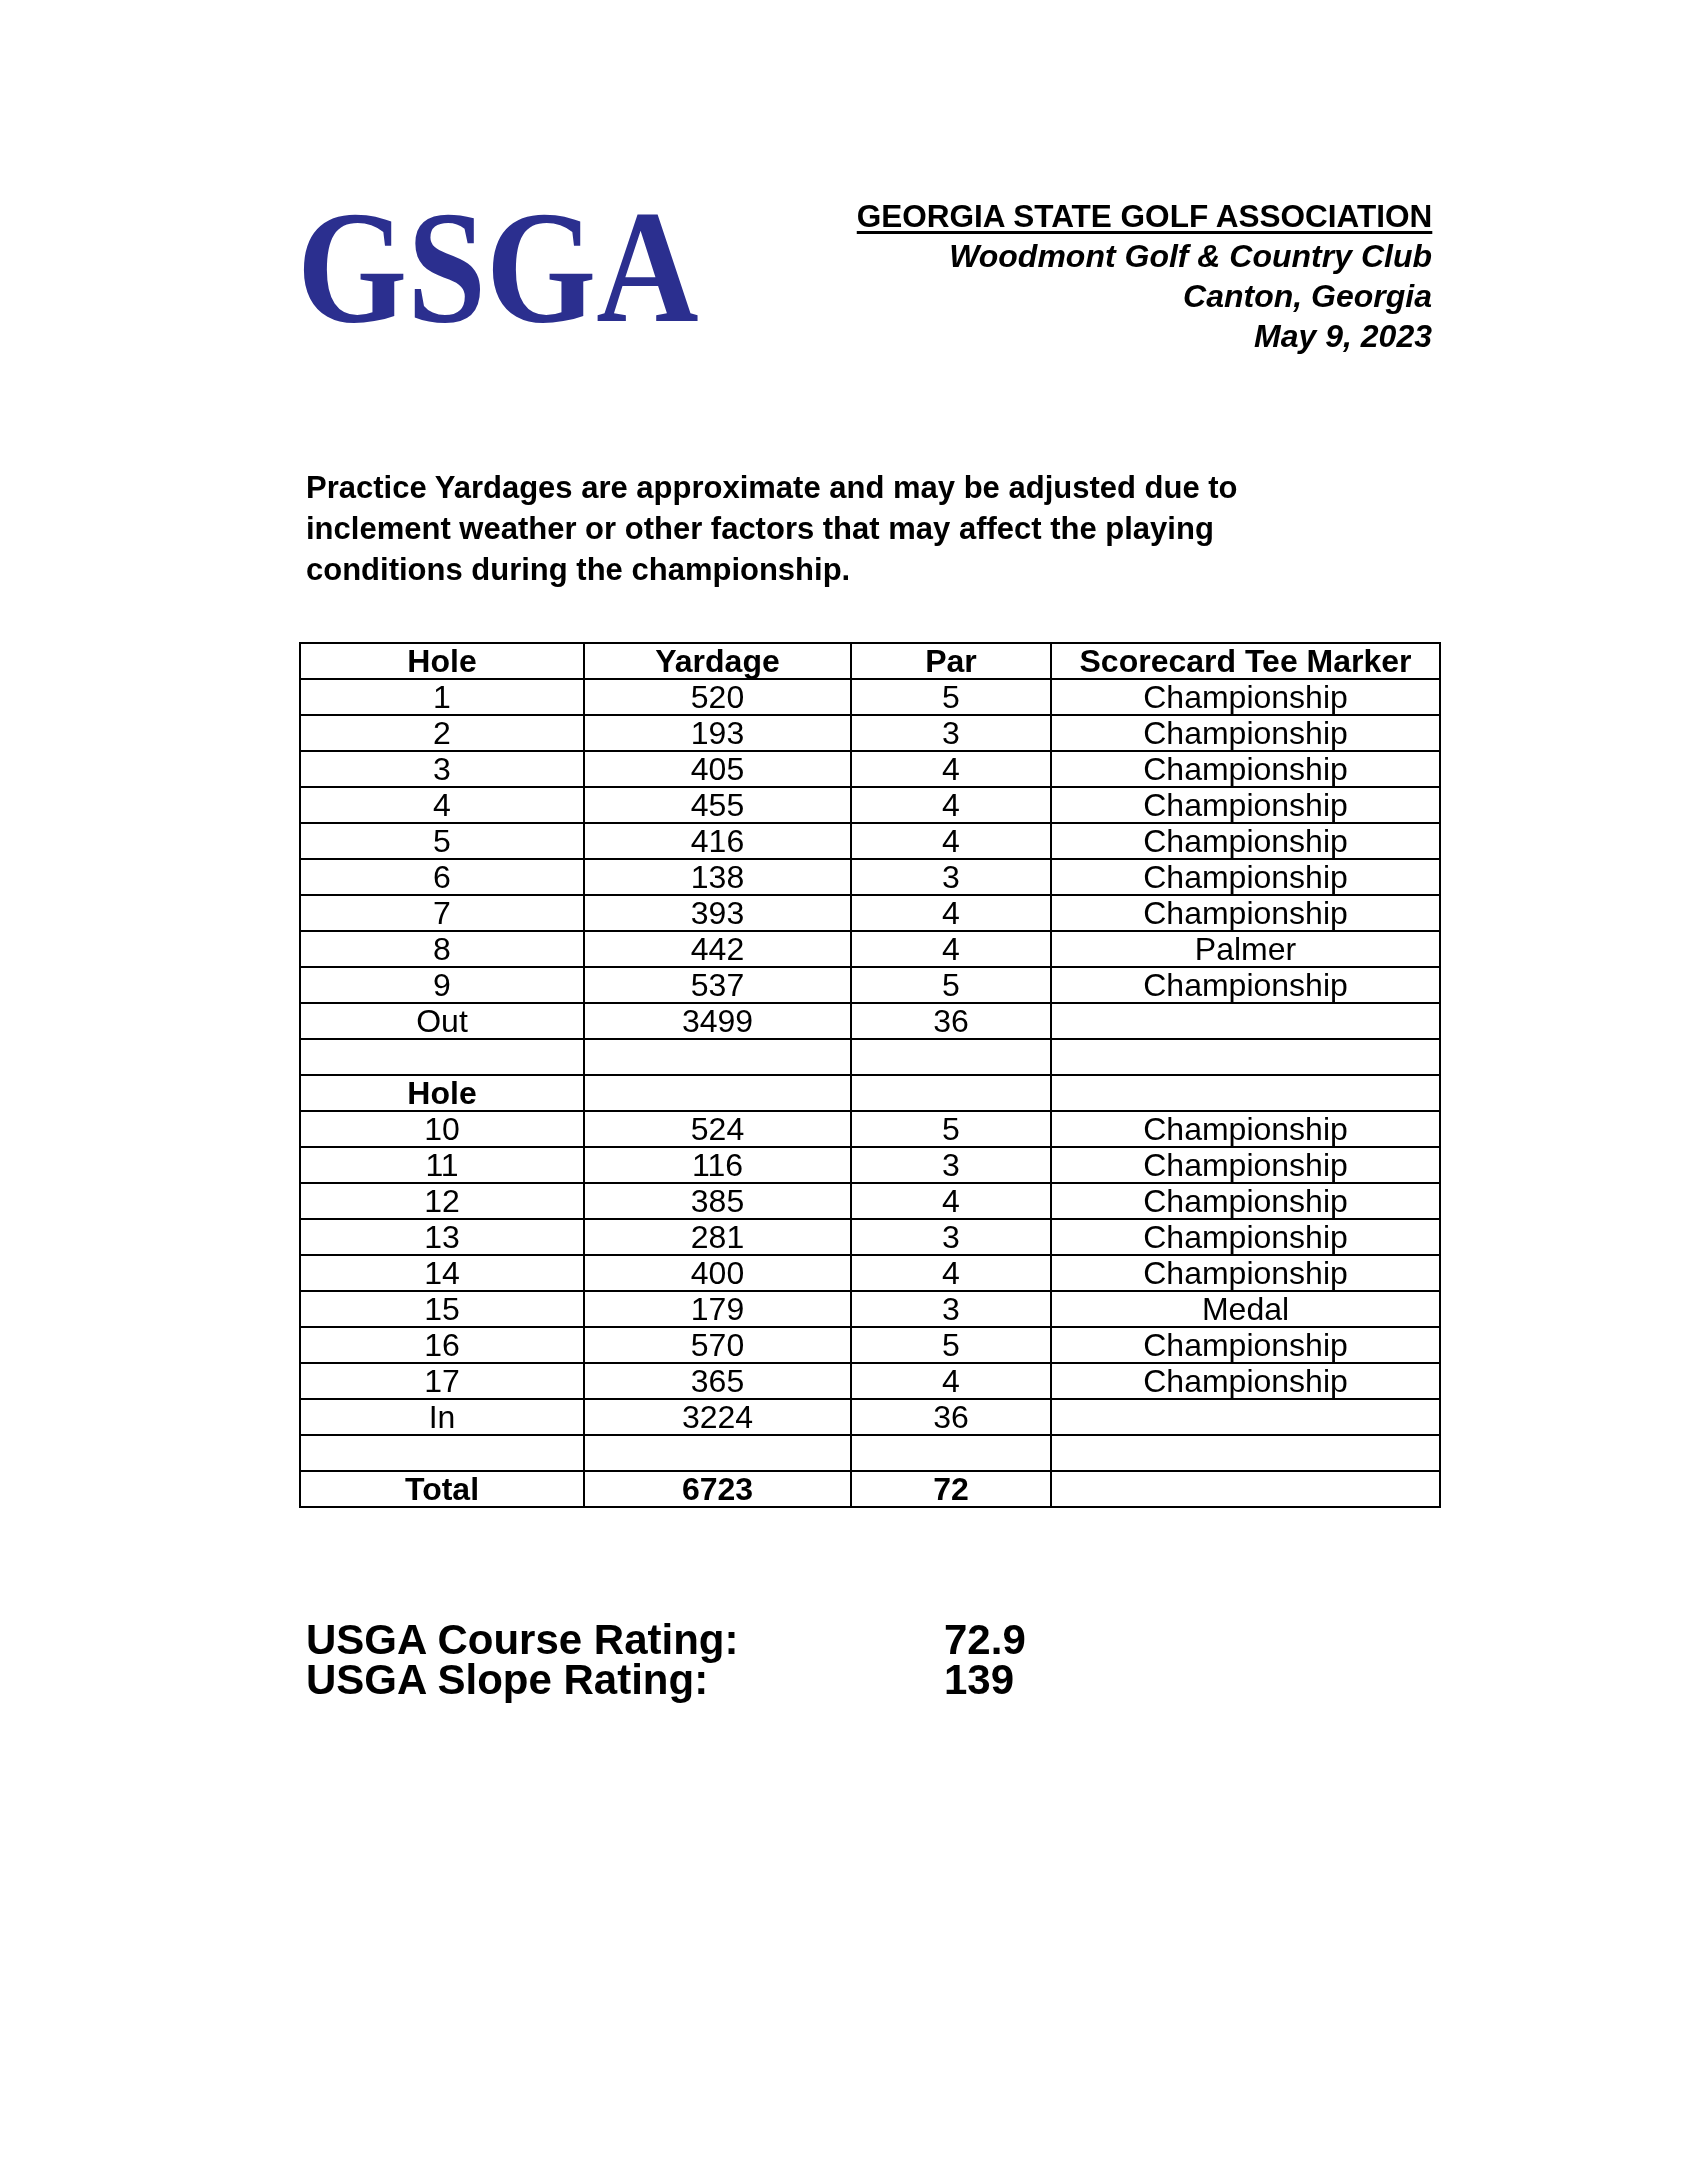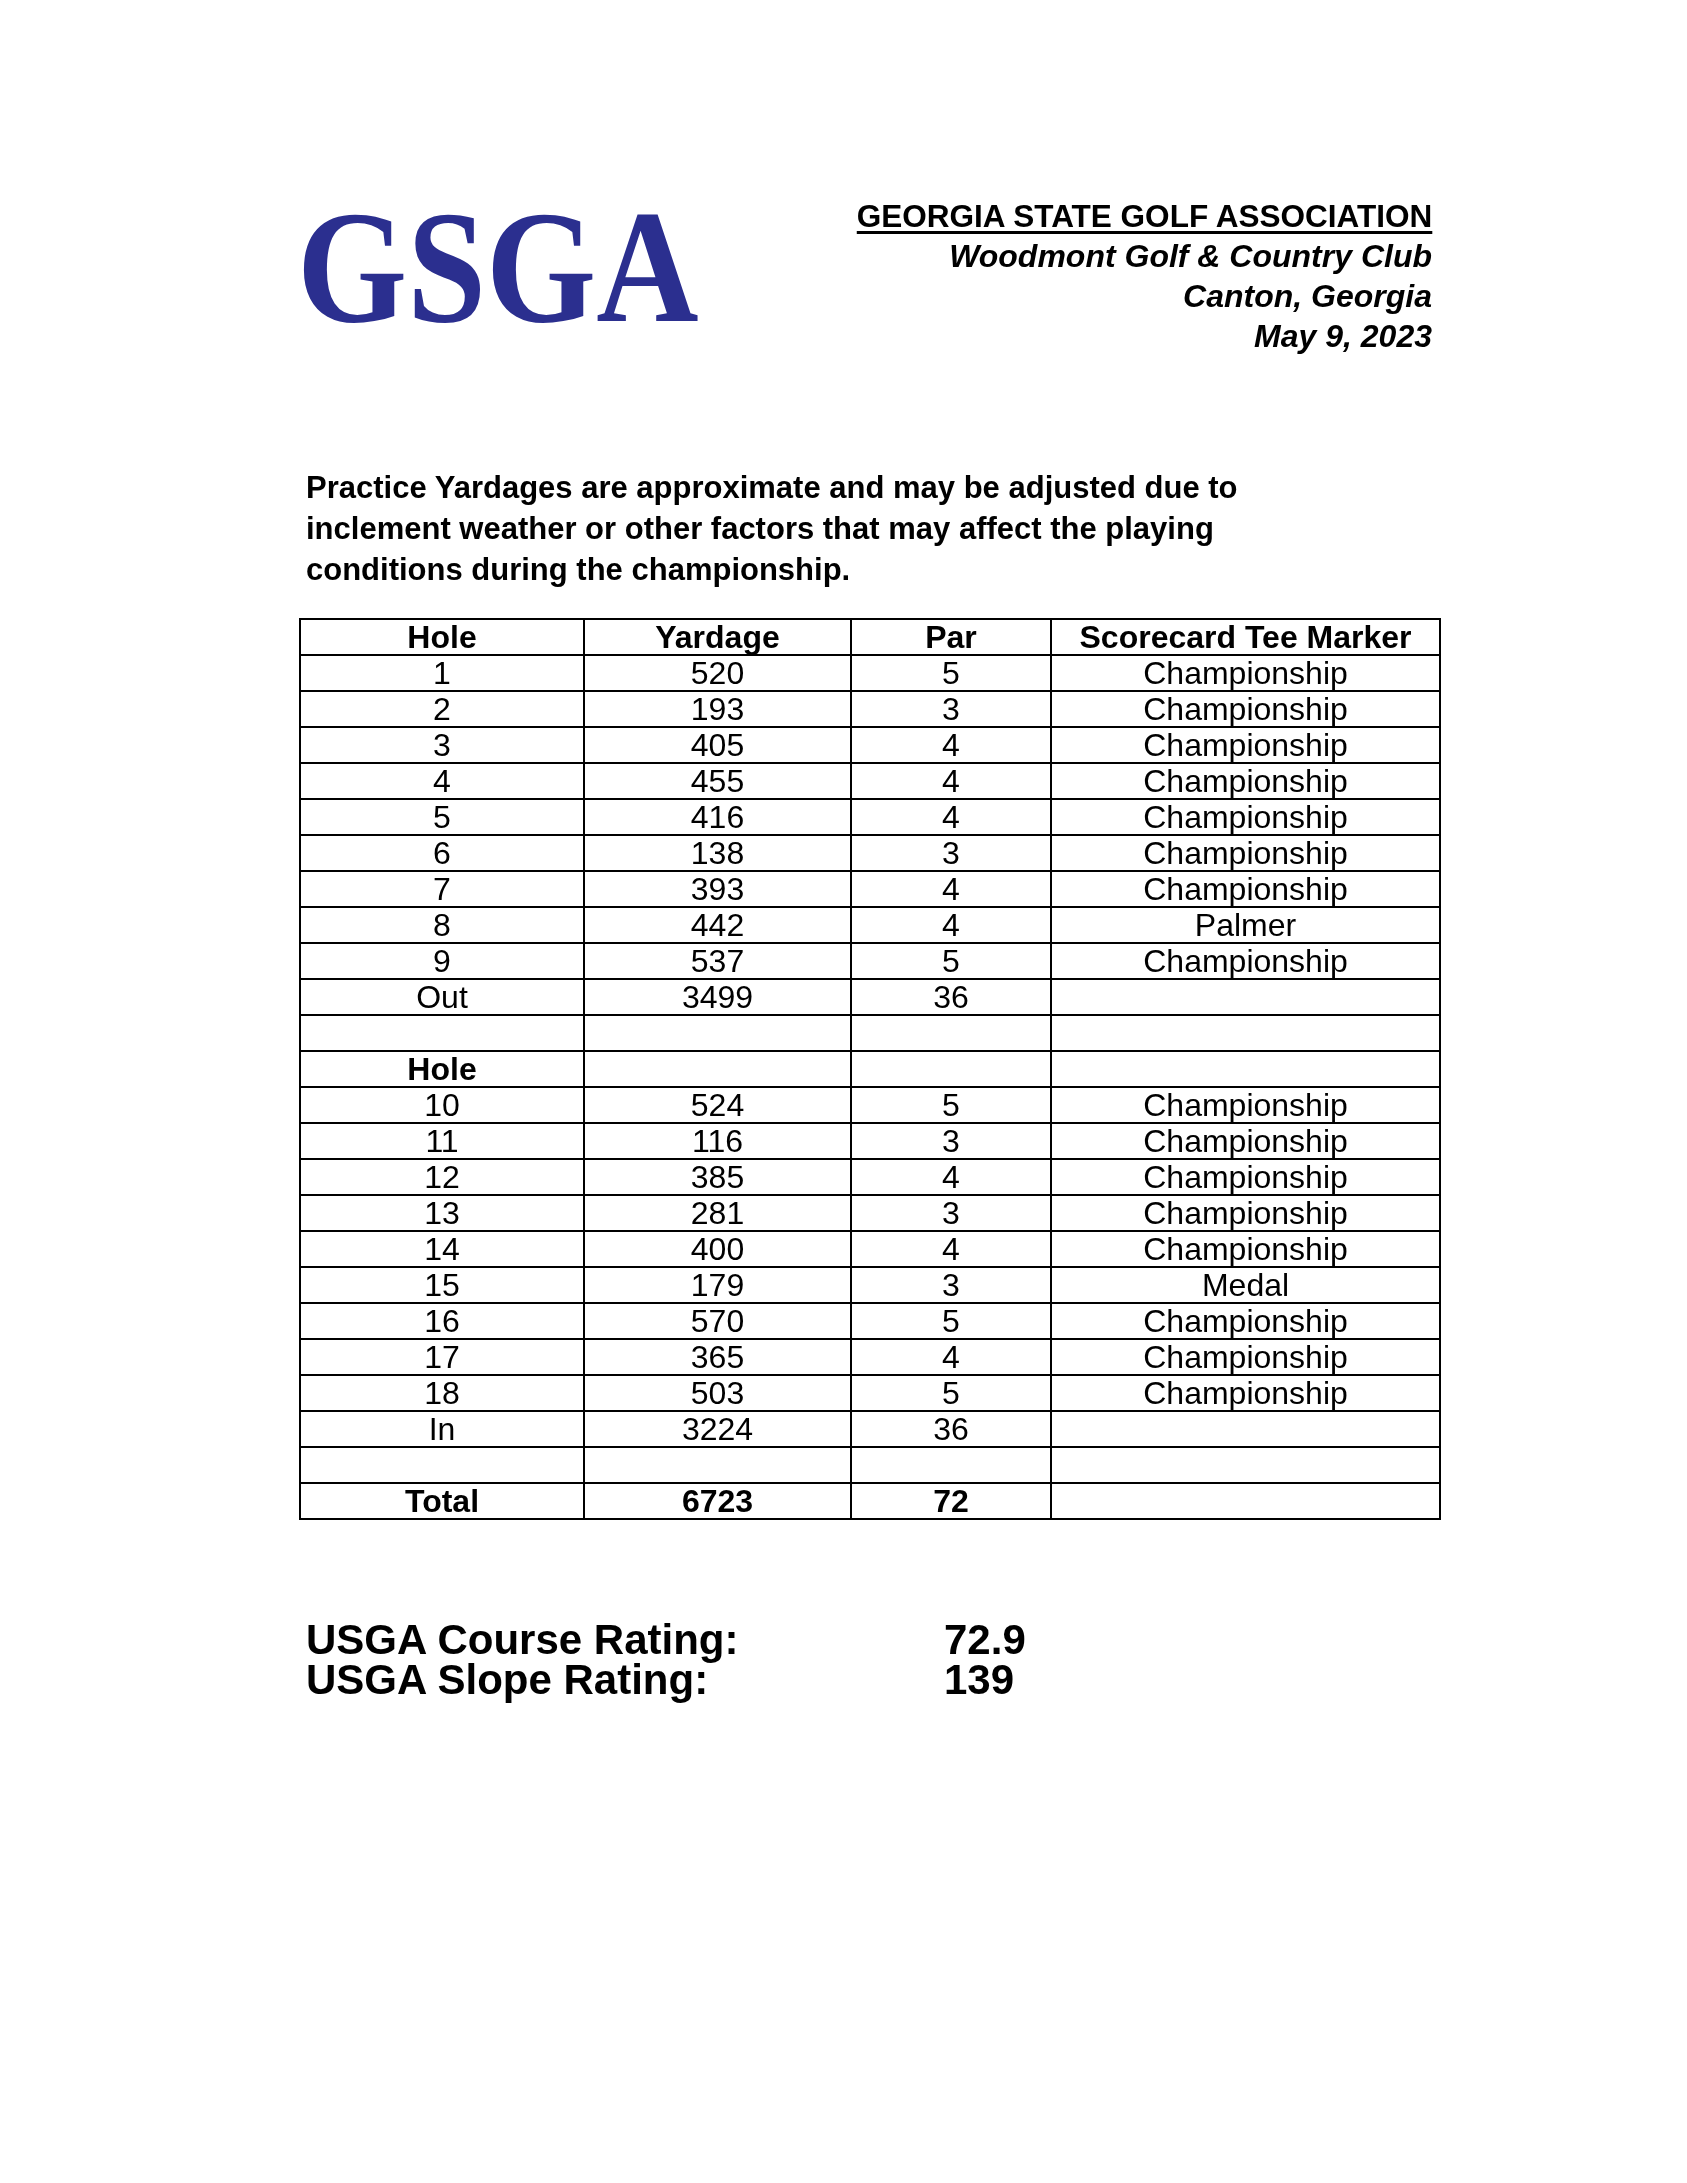--- a/index.html
+++ b/index.html
@@ -7,21 +7,21 @@
          font-family: "Liberation Sans", "DejaVu Sans", sans-serif; color: #000; }
   .logo { position: absolute; left: 297px; top: 199px; width: 405px; height: 135px; }
   .logo text { font-family: "Liberation Serif", "DejaVu Serif", serif; }
   .header-block { position: absolute; right: 255px; top: 196px; text-align: right; }
   .header-block .org { font-weight: bold; font-size: 32px; line-height: 40px;
                        text-decoration: underline; text-decoration-thickness: 2.5px;
                        text-underline-offset: 4.2px; transform: scaleX(0.985); transform-origin: right; }
   .header-block .sub { font-weight: bold; font-style: italic; font-size: 32px; line-height: 40px; }
   .note { position: absolute; left: 306px; top: 423px; width: 1097px;
           font-weight: bold; font-size: 31px; line-height: 41px; margin-top: 44px; }
-  table.yardage { position: absolute; left: 299px; top: 618px; border-collapse: collapse;
+  table.yardage { position: absolute; left: 299px; top: 642px; border-collapse: collapse;
                   width: 1140px; table-layout: fixed; }
   table.yardage td, table.yardage th { border: 2.5px solid #000; height: 34px; padding: 0;
                   font-size: 32px; line-height: 34px; text-align: center; font-weight: normal; }
   table.yardage th { font-weight: bold; }
   table.yardage td.bold { font-weight: bold; }
   col.c1 { width: 284px; } col.c2 { width: 267px; } col.c3 { width: 200px; } col.c4 { width: 389px; }
   .ratings { position: absolute; left: 306px; top: 1620px; font-weight: bold; font-size: 42px; line-height: 40px; }
   .ratings .row { display: flex; width: 739px; }
   .ratings .label { flex: 1; }
   .ratings .value { width: 101px; text-align: left; }
@@ -178,26 +178,20 @@
         <td>5</td>
         <td>Championship</td>
       </tr>
     <tr>
         <td>17</td>
         <td>365</td>
         <td>4</td>
         <td>Championship</td>
       </tr>
     <tr>
-        <td>18</td>
-        <td>503</td>
-        <td>5</td>
-        <td>Championship</td>
-      </tr>
-    <tr>
         <td>In</td>
         <td>3224</td>
         <td>36</td>
         <td></td>
       </tr>
     <tr>
         <td></td>
         <td></td>
         <td></td>
         <td></td>

